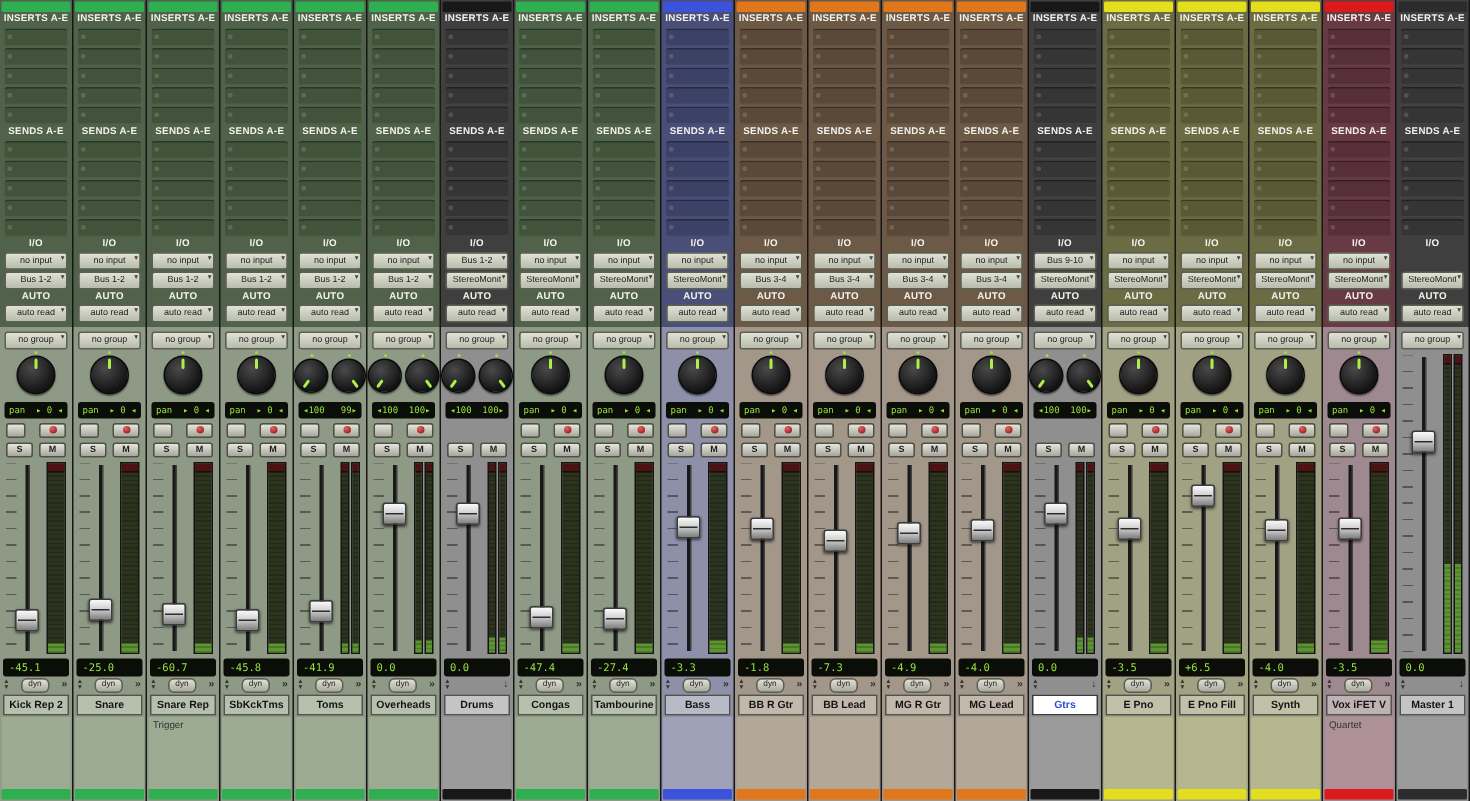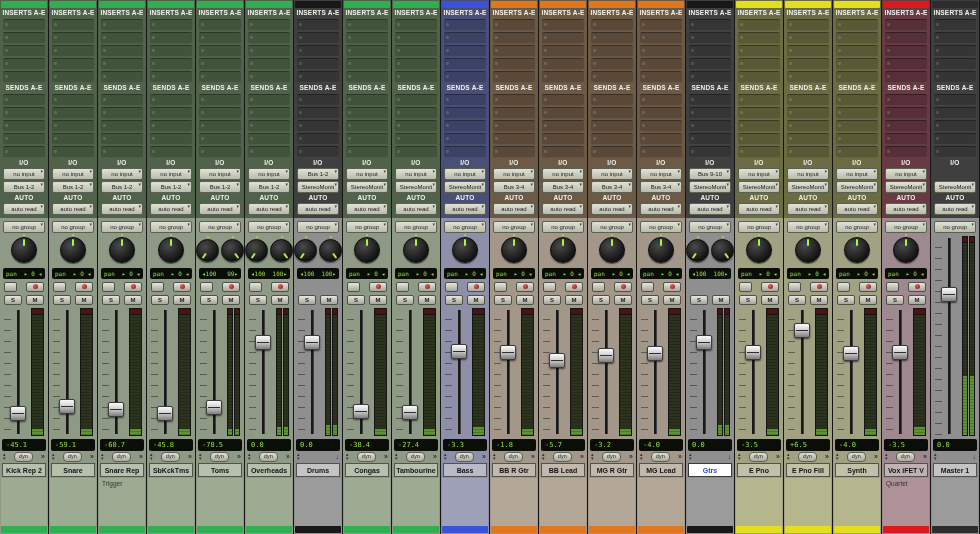--- a/index.html
+++ b/index.html
@@ -228,21 +228,21 @@
           <div class="groove"></div>
           <div class="cap" style="top: calc(80% - 12px);"></div>
           <div class="meters">
             <div class="mbar">
               <div class="clip"></div>
               <div class="lit" style="height: 5%;"></div>
             </div>
           </div>
         </div>
         <div class="voldisp">
-          <span>-59.1</span>
+          <span>-25.0</span>
         </div>
         <div class="dynrow">
           <div class="spin">
             <span>▴</span>
             <span>▾</span>
           </div>
           <div class="dynbtn">dyn</div>
           <span class="exp">»</span>
         </div>
         <div class="nameplate" style="background: rgb(183, 191, 173);">Snare</div>
@@ -485,21 +485,21 @@
               <div class="clip"></div>
               <div class="lit" style="height: 5%;"></div>
             </div>
             <div class="mbar">
               <div class="clip"></div>
               <div class="lit" style="height: 5%;"></div>
             </div>
           </div>
         </div>
         <div class="voldisp">
-          <span>-78.5</span>
+          <span>-41.9</span>
         </div>
         <div class="dynrow">
           <div class="spin">
             <span>▴</span>
             <span>▾</span>
           </div>
           <div class="dynbtn">dyn</div>
           <span class="exp">»</span>
         </div>
         <div class="nameplate" style="background: rgb(183, 191, 173);">Toms</div>
@@ -744,21 +744,21 @@
           <div class="groove"></div>
           <div class="cap" style="top: calc(84% - 12.6px);"></div>
           <div class="meters">
             <div class="mbar">
               <div class="clip"></div>
               <div class="lit" style="height: 5%;"></div>
             </div>
           </div>
         </div>
         <div class="voldisp">
-          <span>-38.4</span>
+          <span>-47.4</span>
         </div>
         <div class="dynrow">
           <div class="spin">
             <span>▴</span>
             <span>▾</span>
           </div>
           <div class="dynbtn">dyn</div>
           <span class="exp">»</span>
         </div>
         <div class="nameplate" style="background: rgb(183, 191, 173);">Congas</div>
@@ -1076,21 +1076,21 @@
           <div class="groove"></div>
           <div class="cap" style="top: calc(40% - 6px);"></div>
           <div class="meters">
             <div class="mbar">
               <div class="clip"></div>
               <div class="lit" style="height: 5%;"></div>
             </div>
           </div>
         </div>
         <div class="voldisp">
-          <span>-5.7</span>
+          <span>-7.3</span>
         </div>
         <div class="dynrow">
           <div class="spin">
             <span>▴</span>
             <span>▾</span>
           </div>
           <div class="dynbtn">dyn</div>
           <span class="exp">»</span>
         </div>
         <div class="nameplate" style="background: rgb(194, 184, 171);">BB Lead</div>
@@ -1159,21 +1159,21 @@
           <div class="groove"></div>
           <div class="cap" style="top: calc(36% - 5.4px);"></div>
           <div class="meters">
             <div class="mbar">
               <div class="clip"></div>
               <div class="lit" style="height: 5%;"></div>
             </div>
           </div>
         </div>
         <div class="voldisp">
-          <span>-3.2</span>
+          <span>-4.9</span>
         </div>
         <div class="dynrow">
           <div class="spin">
             <span>▴</span>
             <span>▾</span>
           </div>
           <div class="dynbtn">dyn</div>
           <span class="exp">»</span>
         </div>
         <div class="nameplate" style="background: rgb(194, 184, 171);">MG R Gtr</div>

